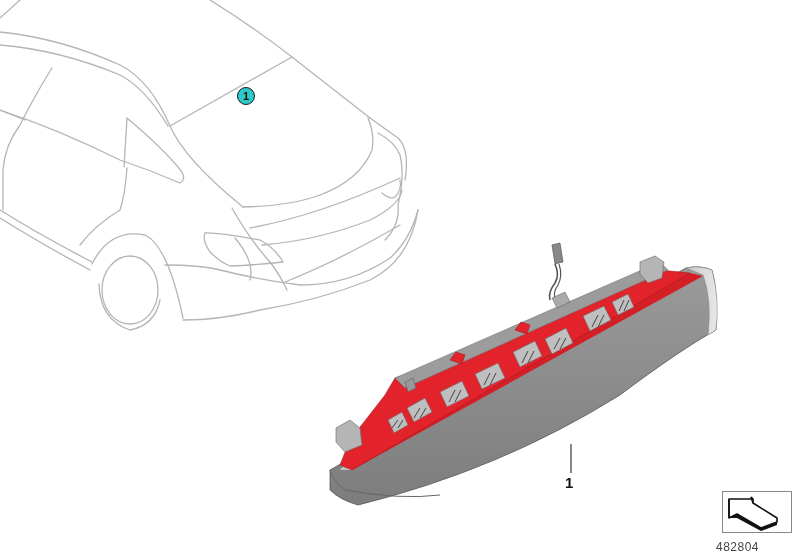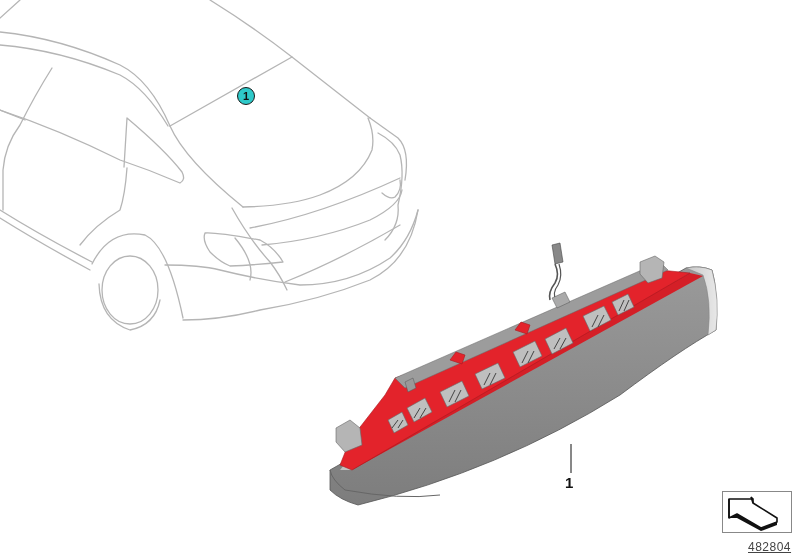--- a/index.html
+++ b/index.html
@@ -8,21 +8,21 @@
     .callout-badge {
       position: absolute; left: 237px; top: 87px; width: 18px; height: 18px;
       border-radius: 50%; background: #2ec9c9; border: 1.5px solid #1a1a1a;
       box-sizing: border-box; display: flex; align-items: center; justify-content: center;
       font-size: 11px; font-weight: bold; color: #111;
     }
     .part-label {
       position: absolute; left: 565px; top: 474px; font-size: 15px; font-weight: bold; color: #111;
     }
     .diagram-id {
-      position: absolute; left: 748px; top: 540px; font-size: 12px; color: #444; letter-spacing: 0.5px; text-decoration: underline;
+      position: absolute; left: 716px; top: 540px; font-size: 12px; color: #444; letter-spacing: 0.5px;
     }
     .nav-box {
       position: absolute; left: 722px; top: 491px; width: 70px; height: 42px;
       border: 1px solid #888; box-sizing: border-box; background: #fff;
     }
   </style>
 </head>
 <body>
 
 <svg class="layer" viewBox="0 0 800 560" xmlns="http://www.w3.org/2000/svg">

